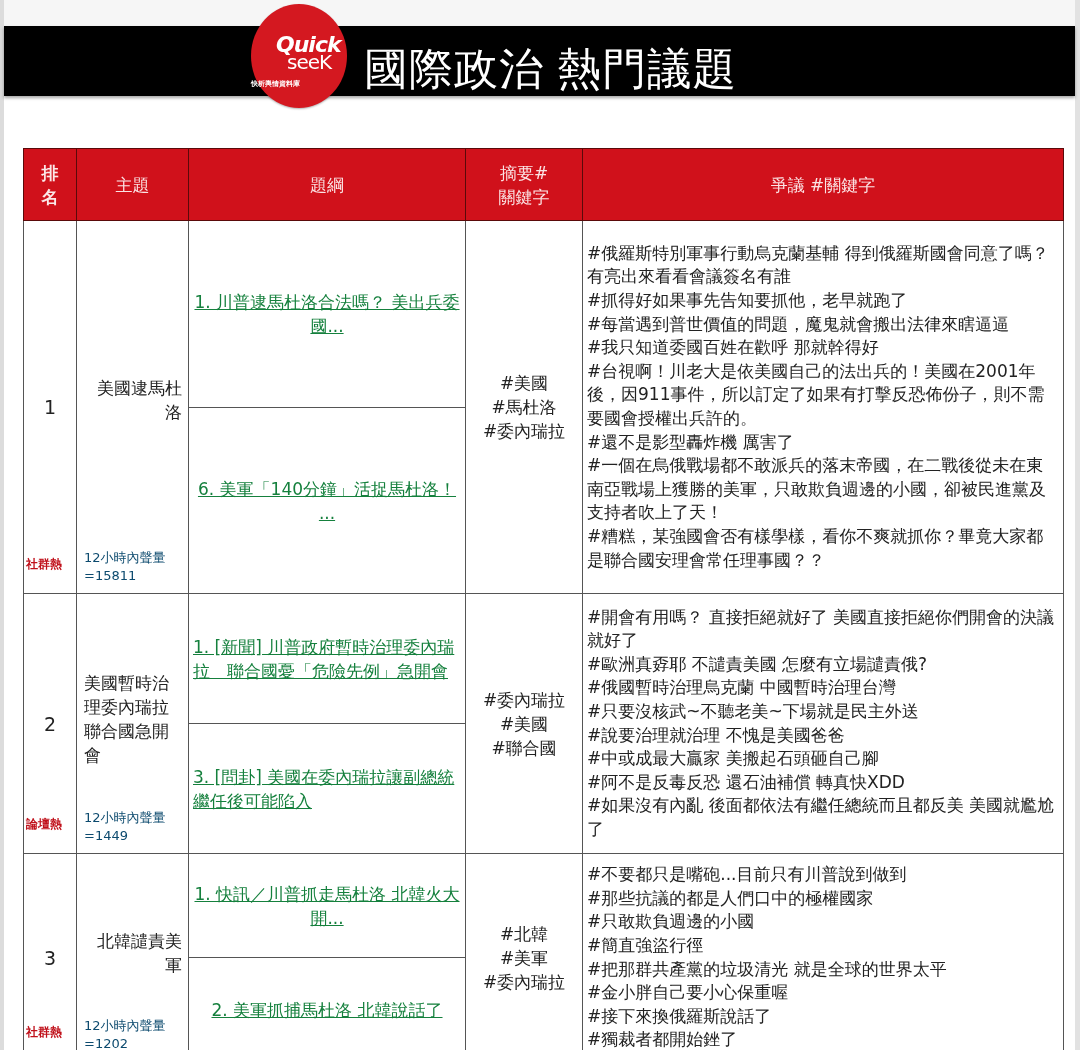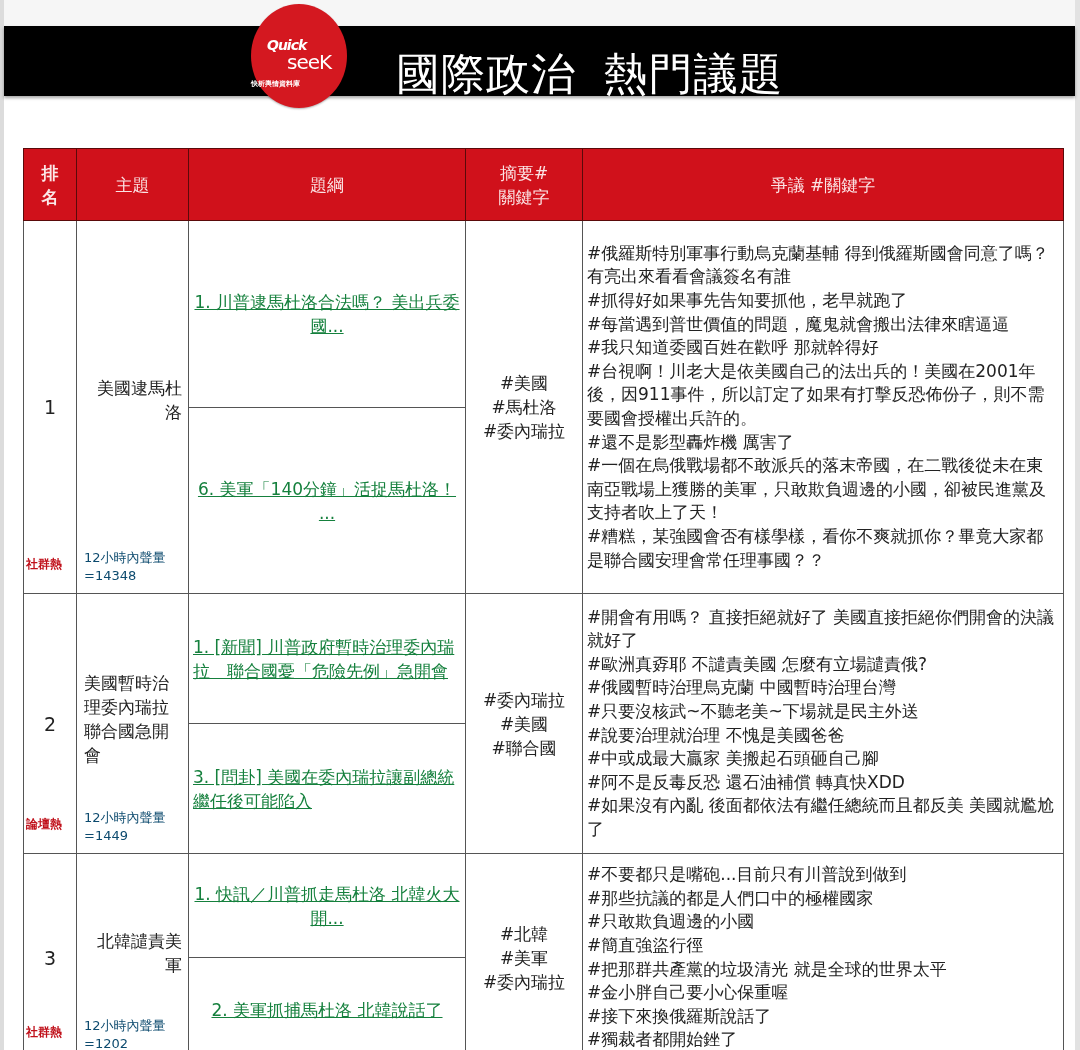--- a/index.html
+++ b/index.html
@@ -8,33 +8,32 @@
 
     .edge-left { position: absolute; left: 0; top: 0; width: 4px; height: 1050px; background: #dcdcdc; }
     .edge-right { position: absolute; right: 0; top: 0; width: 5px; height: 1050px; background: #e2e2e2; }
     .top-strip { position: absolute; left: 4px; right: 5px; top: 0; height: 26px; background: #f6f6f6; }
 
     .banner {
       position: absolute; left: 4px; top: 26px; width: 1071px; height: 70px;
       background: #000000; box-shadow: 0 2px 3px rgba(0,0,0,0.35);
     }
     .banner-title {
-      position: absolute; left: 360px; top: 20px; height: 62px; line-height: 62px;
+      position: absolute; left: 360px; top: 12px; height: 62px; line-height: 62px;
       color: #ffffff; font-size: 44px; letter-spacing: 1px; white-space: nowrap;
-      font-family: Liberation Mono, monospace;
-      margin-left: 32px;
+      font-family: Liberation Sans, sans-serif;
     }
     .logo {
       position: absolute; left: 251px; top: 4px; width: 96px; height: 104px;
       border-radius: 50%; background: #d41820; z-index: 2;
       box-shadow: 0 1px 2px rgba(0,0,0,0.3);
     }
     .logo-word1 {
-      position: absolute; left: 16px; top: 30px; color: #fff; font-weight: bold;
-      font-size: 14px; font-style: italic; letter-spacing: -1px;
+      position: absolute; left: 25px; top: 30px; color: #fff; font-weight: bold;
+      font-size: 22px; font-style: italic; letter-spacing: -1px;
       font-family: "DejaVu Sans", sans-serif; line-height: 22px;
     }
     .logo-word2 {
       position: absolute; left: 36px; top: 48px; color: #fff; font-weight: normal;
       font-size: 20px; letter-spacing: -1px; font-family: "DejaVu Sans", sans-serif; line-height: 20px;
     }
     .logo-sub {
       position: absolute; left: 0; width: 96px; top: 76px; text-align: left;
       color: #fff; font-size: 7px; line-height: 8px; font-weight: bold;
     }
@@ -123,21 +122,21 @@
 
     <tr style="height:373px;">
       <td class="rank-cell">
         <span>1</span>
         <span class="heat-tag">社群熱</span>
       </td>
       <td class="topic-cell">
         <div class="topic-text topic-center" style="margin-top:-14px;">美國逮馬杜洛</div>
         <div class="volume">
           <div>12小時內聲量</div>
-          <div>=14348</div>
+          <div>=15811</div>
         </div>
       </td>
       <td class="outline-cell" style="height:373px;">
         <div class="outline-stack">
           <div class="outline-item" style="flex:0 0 187px;">
             <a class="outline-link">1. 川普逮馬杜洛合法嗎？ 美出兵委國...</a>
           </div>
           <div class="outline-item">
             <a class="outline-link">6. 美軍「140分鐘」活捉馬杜洛！ ...</a>
           </div>

